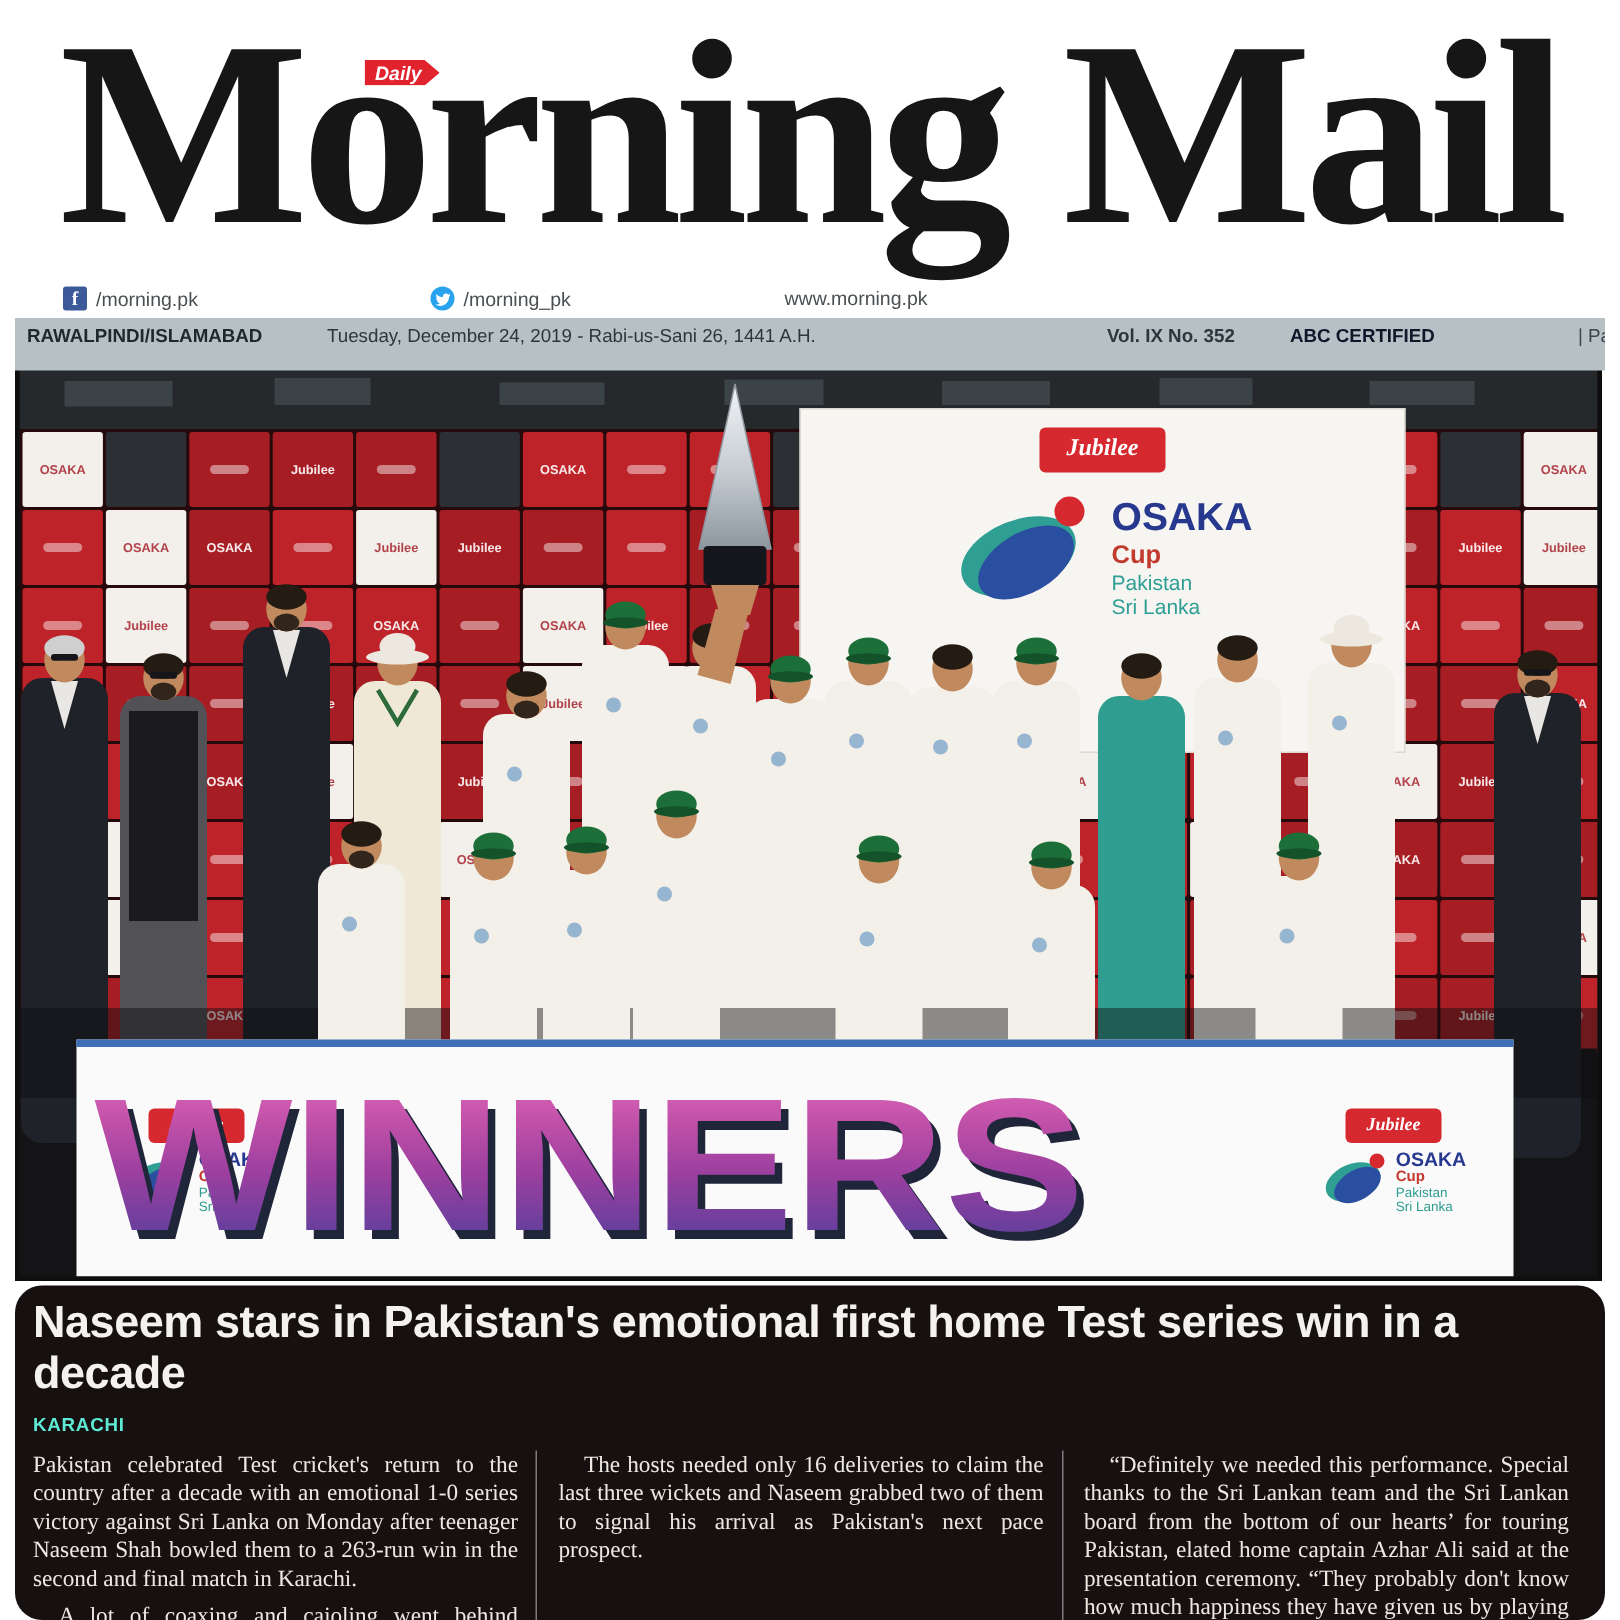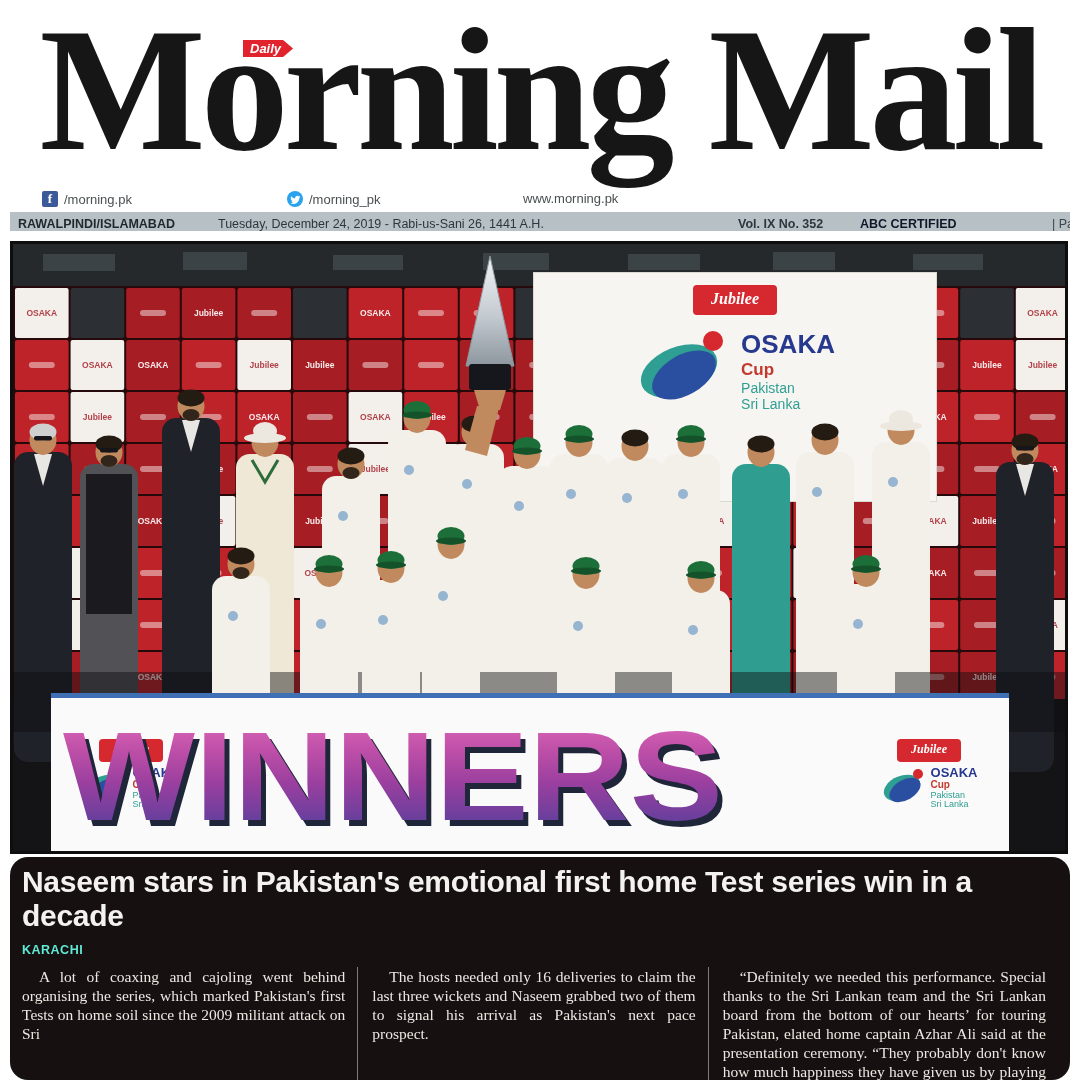--- a/index.html
+++ b/index.html
@@ -17,21 +17,21 @@
   
   .social{position:absolute;top:191px;left:0;right:0;height:20px;font-size:13px;color:#4a4f52;z-index:1;}
   .social .item{position:absolute;display:flex;align-items:center;gap:6px;}
   .soc-fb{left:42px;} .soc-tw{left:287px;justify-content:center;} .soc-web{left:523px;}
   .fb-ic{width:16px;height:16px;background:#3c5a99;border-radius:2px;color:#fff;
         font-family:"Liberation Serif",serif;font-weight:bold;font-size:13px;line-height:16px;text-align:center;}
   .tw-ic{width:16px;height:16px;background:#2aa3ef;border-radius:50%;display:flex;
         align-items:center;justify-content:center;}
 
   
-  .infobar{position:absolute;top:212px;left:10px;right:10px;height:19px;background:#b7c1c5;
+  .infobar{position:absolute;top:212px;left:10px;right:10px;height:35px;background:#b7c1c5;
         color:#2c373d;font-size:12.5px;z-index:2;overflow:hidden;}
   .infobar span{position:absolute;top:5px;white-space:nowrap;}
   .ib-loc{left:8px;font-weight:bold;color:#1e282d;}
   .ib-date{left:208px;}
   .ib-vol{left:728px;font-weight:bold;}
   .ib-cert{left:850px;font-weight:bold;color:#0f172a;}
   .ib-pages{right:-4px;color:#3a454b;}
 
   
   .photo{position:absolute;top:241px;left:10px;width:1058px;height:613px;background:#1b1b1d;
@@ -677,20 +677,21 @@
         </div>
       </div>
     </div>
   </div>
 
   <div class="article">
     <h1>Naseem stars in Pakistan's emotional first home Test series win in a decade</h1>
     <div class="dateline">KARACHI</div>
     <div class="cols">
       <div class="col">
+        <p>Pakistan celebrated Test cricket's return to the country after a decade with an emotional 1-0 series victory against Sri Lanka on Monday after teenager Naseem Shah bowled them to a 263-run win in the second and final match in Karachi.</p>
         <p class="ind">A lot of coaxing and cajoling went behind organising the series, which marked Pakistan's first Tests on home soil since the 2009 militant attack on Sri</p>
       </div>
       <div class="col">
         <p class="ind">The hosts needed only 16 deliveries to claim the last three wickets and Naseem grabbed two of them to signal his arrival as Pakistan's next pace prospect.</p>
 
       </div>
       <div class="col">
         <p class="ind">“Definitely we needed this performance. Special thanks to the Sri Lankan team and the Sri Lankan board from the bottom of our hearts’ for touring Pakistan, elated home captain Azhar Ali said at the presentation ceremony. “They probably don't know how much happiness they have given us by playing here ... It was a special series for us and boys played special cricket.”</p>
 
       </div>

